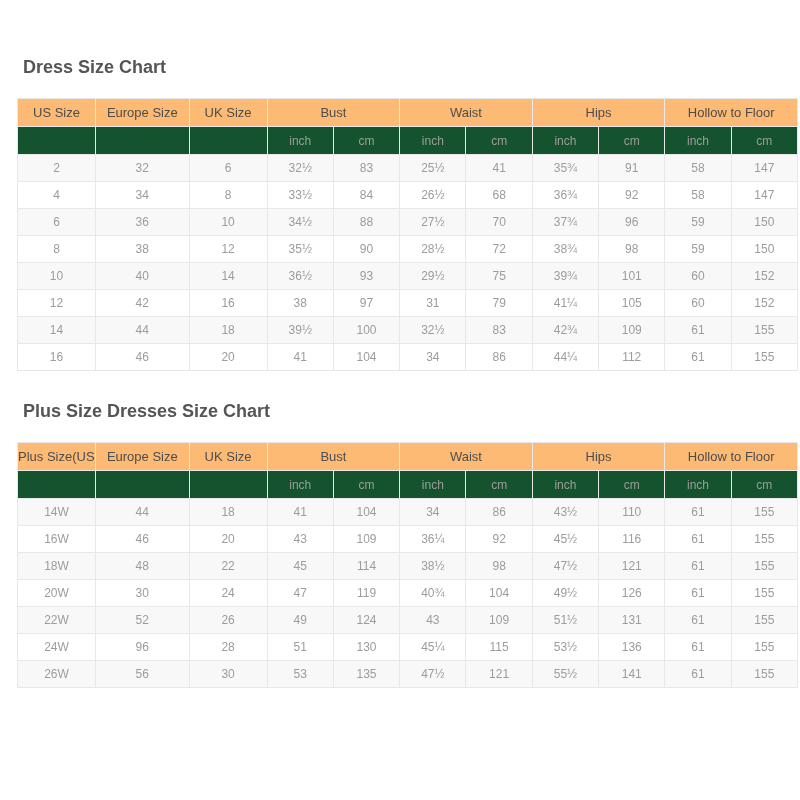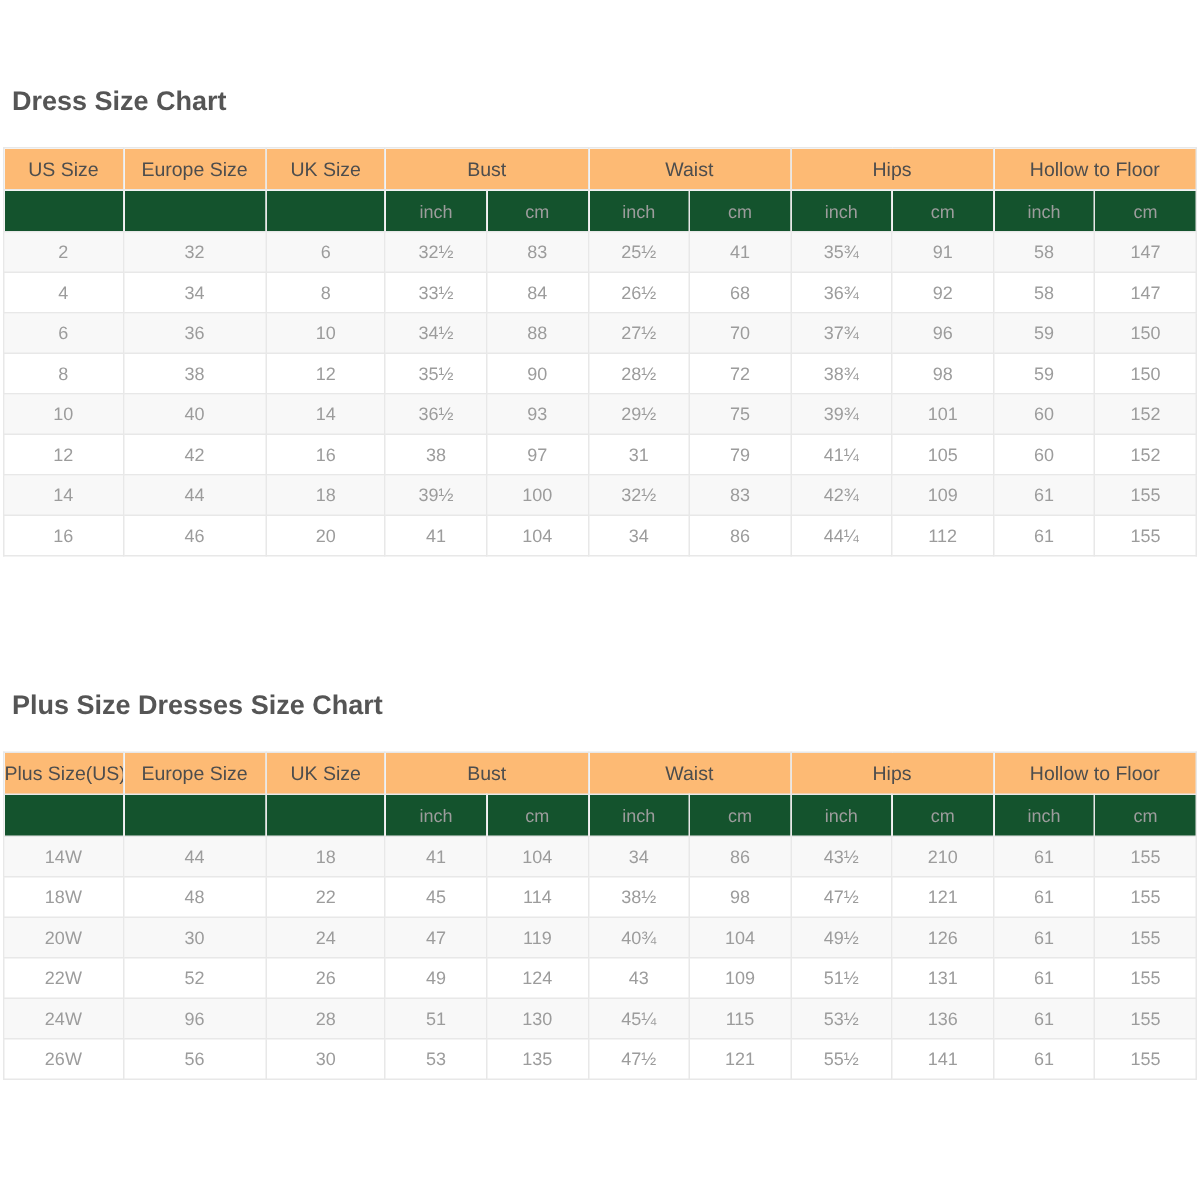--- a/index.html
+++ b/index.html
@@ -3,29 +3,29 @@
 <meta charset="utf-8">
 <style>
   * { box-sizing: border-box; margin: 0; padding: 0; }
   html, body { background: #ffffff; }
   body {
     width: 800px;
     height: 800px;
     font-family: "Liberation Sans", sans-serif;
     overflow: hidden;
   }
-  .page { padding: 56px 2px 0 2px; }
+  .page { padding: 56px 2px 0 17px; }
   .chart-title {
     font-size: 18px;
     font-weight: bold;
     color: #555555;
     margin: 0 0 20px 6px;
     line-height: 22px;
   }
-  .chart-title.second { margin-top: 88px; }
+  .chart-title.second { margin-top: 29px; }
   table {
     width: 100%;
     border-collapse: collapse;
     table-layout: fixed;
   }
   th, td {
     border: 1px solid #e8e8e8;
     text-align: center;
     vertical-align: middle;
     font-weight: normal;
@@ -248,21 +248,34 @@
       <tbody>
         <tr>
           <td>14W</td>
           <td>44</td>
           <td>18</td>
           <td>41</td>
           <td>104</td>
           <td>34</td>
           <td>86</td>
           <td>43½</td>
-          <td>210</td>
+          <td>110</td>
+          <td>61</td>
+          <td>155</td>
+        </tr>
+        <tr>
+          <td>16W</td>
+          <td>46</td>
+          <td>20</td>
+          <td>43</td>
+          <td>109</td>
+          <td>36¼</td>
+          <td>92</td>
+          <td>45½</td>
+          <td>116</td>
           <td>61</td>
           <td>155</td>
         </tr>
         <tr>
           <td>18W</td>
           <td>48</td>
           <td>22</td>
           <td>45</td>
           <td>114</td>
           <td>38½</td>

